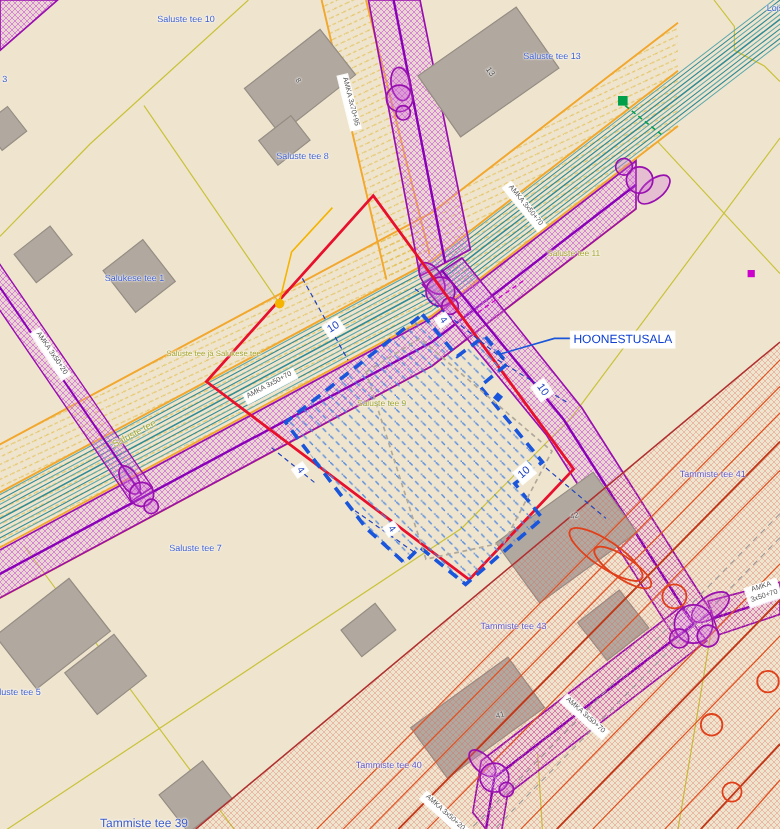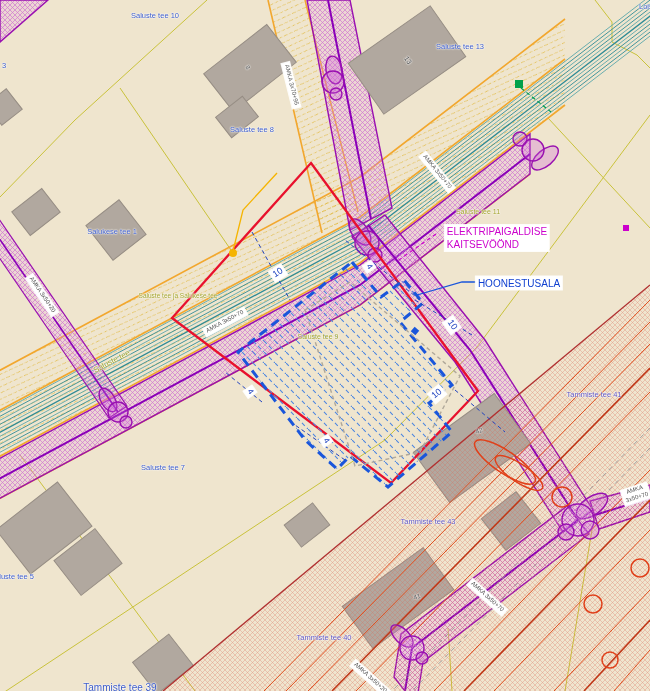--- a/index.html
+++ b/index.html
@@ -213,28 +213,26 @@
       <div class="map-label" style="left: 155px; top: 16px; color: rgb(60, 91, 200); font-size: 7.5px; text-align: right; transform: translate(-50%, -50%);">Saluste tee 10</div>
       <div class="map-label" style="left: 460px; top: 47px; color: rgb(60, 91, 200); font-size: 7.5px; text-align: center; transform: translate(-50%, -50%);">Saluste tee 13</div>
       <div class="map-label" style="left: 252px; top: 130px; color: rgb(60, 91, 200); font-size: 7.5px; text-align: left; transform: translate(-50%, -50%);">Saluste tee 8</div>
       <div class="map-label" style="left: 649px; top: 7px; color: rgb(60, 91, 200); font-size: 7.5px; text-align: center; transform: translate(-50%, -50%);">Loistu</div>
       <div class="map-label" style="left: 4px; top: 66px; color: rgb(60, 91, 200); font-size: 7.5px; text-align: center; transform: translate(-50%, -50%);">3</div>
       <div class="map-label" style="left: 112px; top: 232px; color: rgb(60, 91, 200); font-size: 7.5px; text-align: center; transform: translate(-50%, -50%);">Salukese tee 1</div>
       <div class="map-label" style="left: 478px; top: 212px; color: rgb(163, 163, 43); font-size: 7px; text-align: center; transform: translate(-50%, -50%);">Saluste tee 11</div>
       <div class="map-label" style="left: 178px; top: 296px; color: rgb(163, 163, 43); font-size: 6.5px; text-align: center; transform: translate(-50%, -50%);">Saluste tee ja Salukese tee</div>
       <div class="map-label" style="left: 112px; top: 362px; color: rgb(163, 163, 43); font-size: 8px; text-align: center; transform: translate(-50%, -50%) rotate(-28deg);">Saluste tee</div>
       <div class="map-label" style="left: 318px; top: 337px; color: rgb(163, 163, 43); font-size: 7px; text-align: center; transform: translate(-50%, -50%);">Saluste tee 9</div>
-      <div class="map-label" style="left: 163px; top: 468px; color: rgb(60, 91, 200); font-size: 7.5px; text-align: left; transform: translate(-50%, -50%);">Saluste tee 7</div>
+      <div class="map-label" style="left: 163px; top: 457px; color: rgb(60, 91, 200); font-size: 7.5px; text-align: left; transform: translate(-50%, -50%);">Saluste tee 7</div>
       <div class="map-label" style="left: 12px; top: 577px; color: rgb(60, 91, 200); font-size: 7.5px; text-align: center; transform: translate(-50%, -50%);">Saluste tee 5</div>
       <div class="map-label" style="left: 120px; top: 687px; color: rgb(60, 91, 200); font-size: 10px; text-align: right; transform: translate(-50%, -50%);">Tammiste tee 39</div>
       <div class="map-label" style="left: 300px; top: 638px; color: rgb(95, 85, 192); font-size: 7.5px; text-align: center; transform: translate(-50%, -50%); margin-left: 24px;">Tammiste tee 40</div>
       <div class="map-label" style="left: 428px; top: 522px; color: rgb(95, 85, 192); font-size: 7.5px; text-align: center; transform: translate(-50%, -50%);">Tammiste tee 43</div>
       <div class="map-label" style="left: 594px; top: 395px; color: rgb(95, 85, 192); font-size: 7.5px; text-align: center; transform: translate(-50%, -50%);">Tammiste tee 41</div>
-      <div class="map-label bg" style="left: 497px; top: 238px; color: rgb(204, 0, 204); font-size: 10px; text-align: left; transform: translate(-50%, -50%);">ELEKTRIPAIGALDISE
-KAITSEVÖÖND</div>
       <div class="map-label bg" style="left: 519px; top: 283px; color: rgb(16, 64, 208); font-size: 10px; text-align: center; transform: translate(-50%, -50%);">HOONESTUSALA</div>
       <div class="map-label bg" style="left: 278px; top: 273px; color: rgb(34, 68, 192); font-size: 9px; text-align: center; transform: translate(-50%, -50%) rotate(-33deg);">10</div>
       <div class="map-label bg" style="left: 452px; top: 325px; color: rgb(34, 68, 192); font-size: 9px; text-align: center; transform: translate(-50%, -50%) rotate(55deg);">10</div>
       <div class="map-label bg" style="left: 437px; top: 394px; color: rgb(34, 68, 192); font-size: 9px; text-align: center; transform: translate(-50%, -50%) rotate(-40deg);">10</div>
       <div class="map-label bg" style="left: 369px; top: 267px; color: rgb(34, 68, 192); font-size: 8px; text-align: center; transform: translate(-50%, -50%) rotate(55deg);">4</div>
       <div class="map-label bg" style="left: 250px; top: 392px; color: rgb(34, 68, 192); font-size: 8px; text-align: center; transform: translate(-50%, -50%) rotate(55deg);">4</div>
       <div class="map-label bg" style="left: 326px; top: 441px; color: rgb(34, 68, 192); font-size: 8px; text-align: center; transform: translate(-50%, -50%) rotate(55deg);">4</div>
       <div class="map-label bg" style="left: 291px; top: 85px; color: rgb(85, 85, 85); font-size: 6px; text-align: center; transform: translate(-50%, -50%) rotate(76deg);">AMKA 3x70+95</div>
       <div class="map-label bg" style="left: 437px; top: 172px; color: rgb(85, 85, 85); font-size: 6px; text-align: center; transform: translate(-50%, -50%) rotate(51deg);">AMKA 3x50+70</div>
       <div class="map-label bg" style="left: 225px; top: 322px; color: rgb(85, 85, 85); font-size: 6px; text-align: center; transform: translate(-50%, -50%) rotate(-28deg);">AMKA 3x50+70</div>

